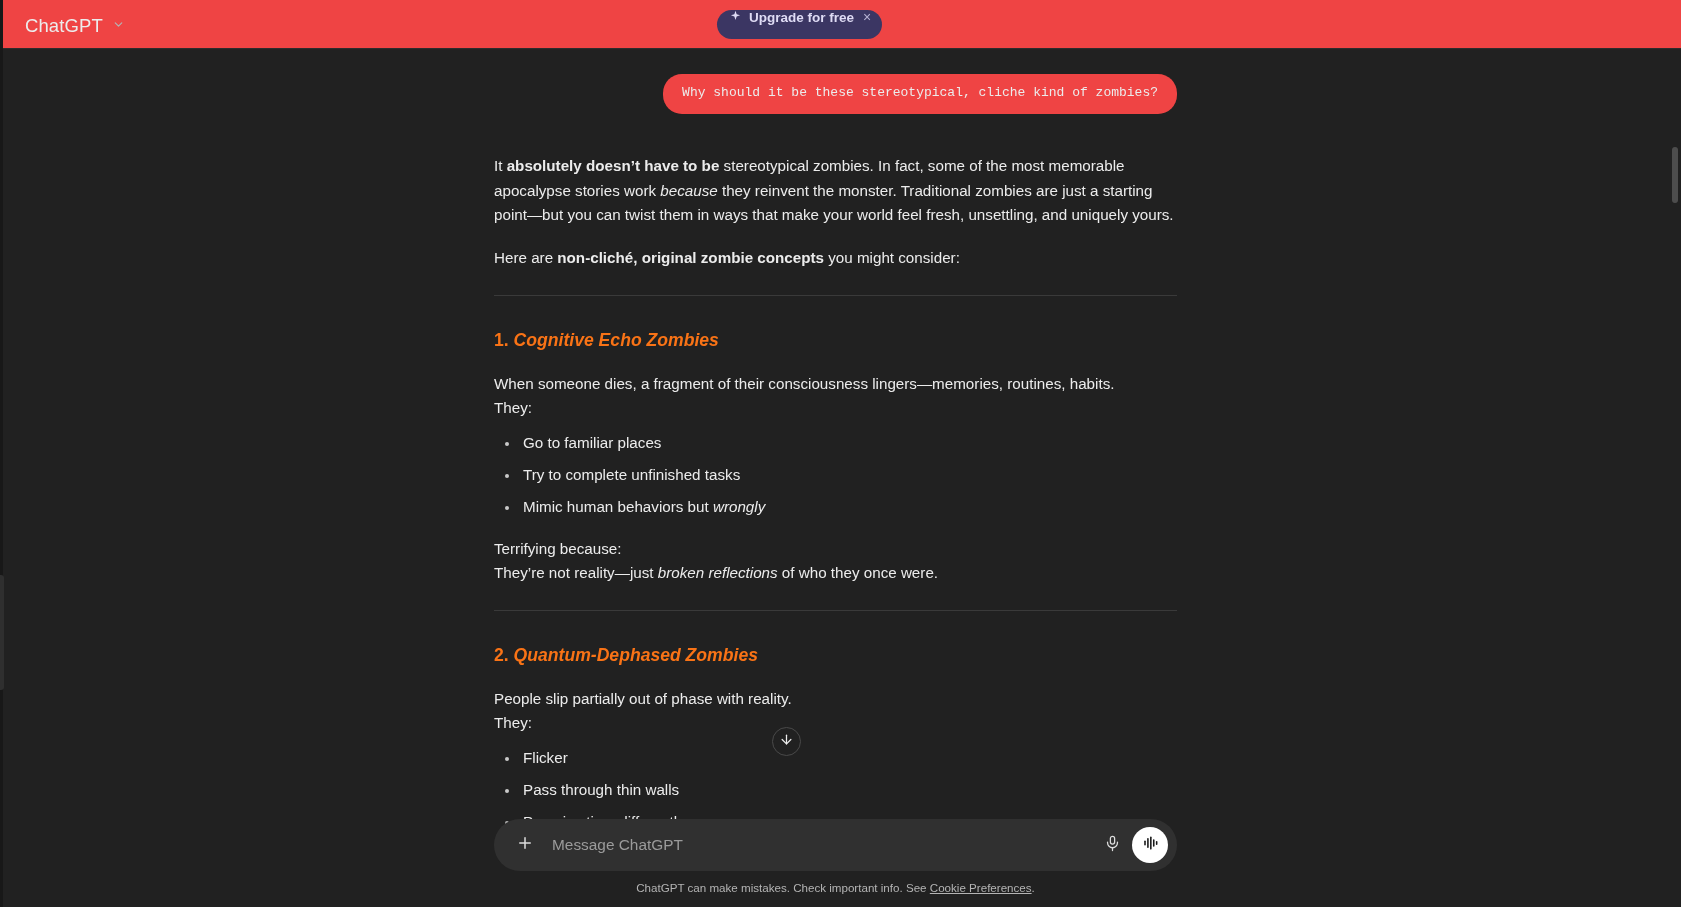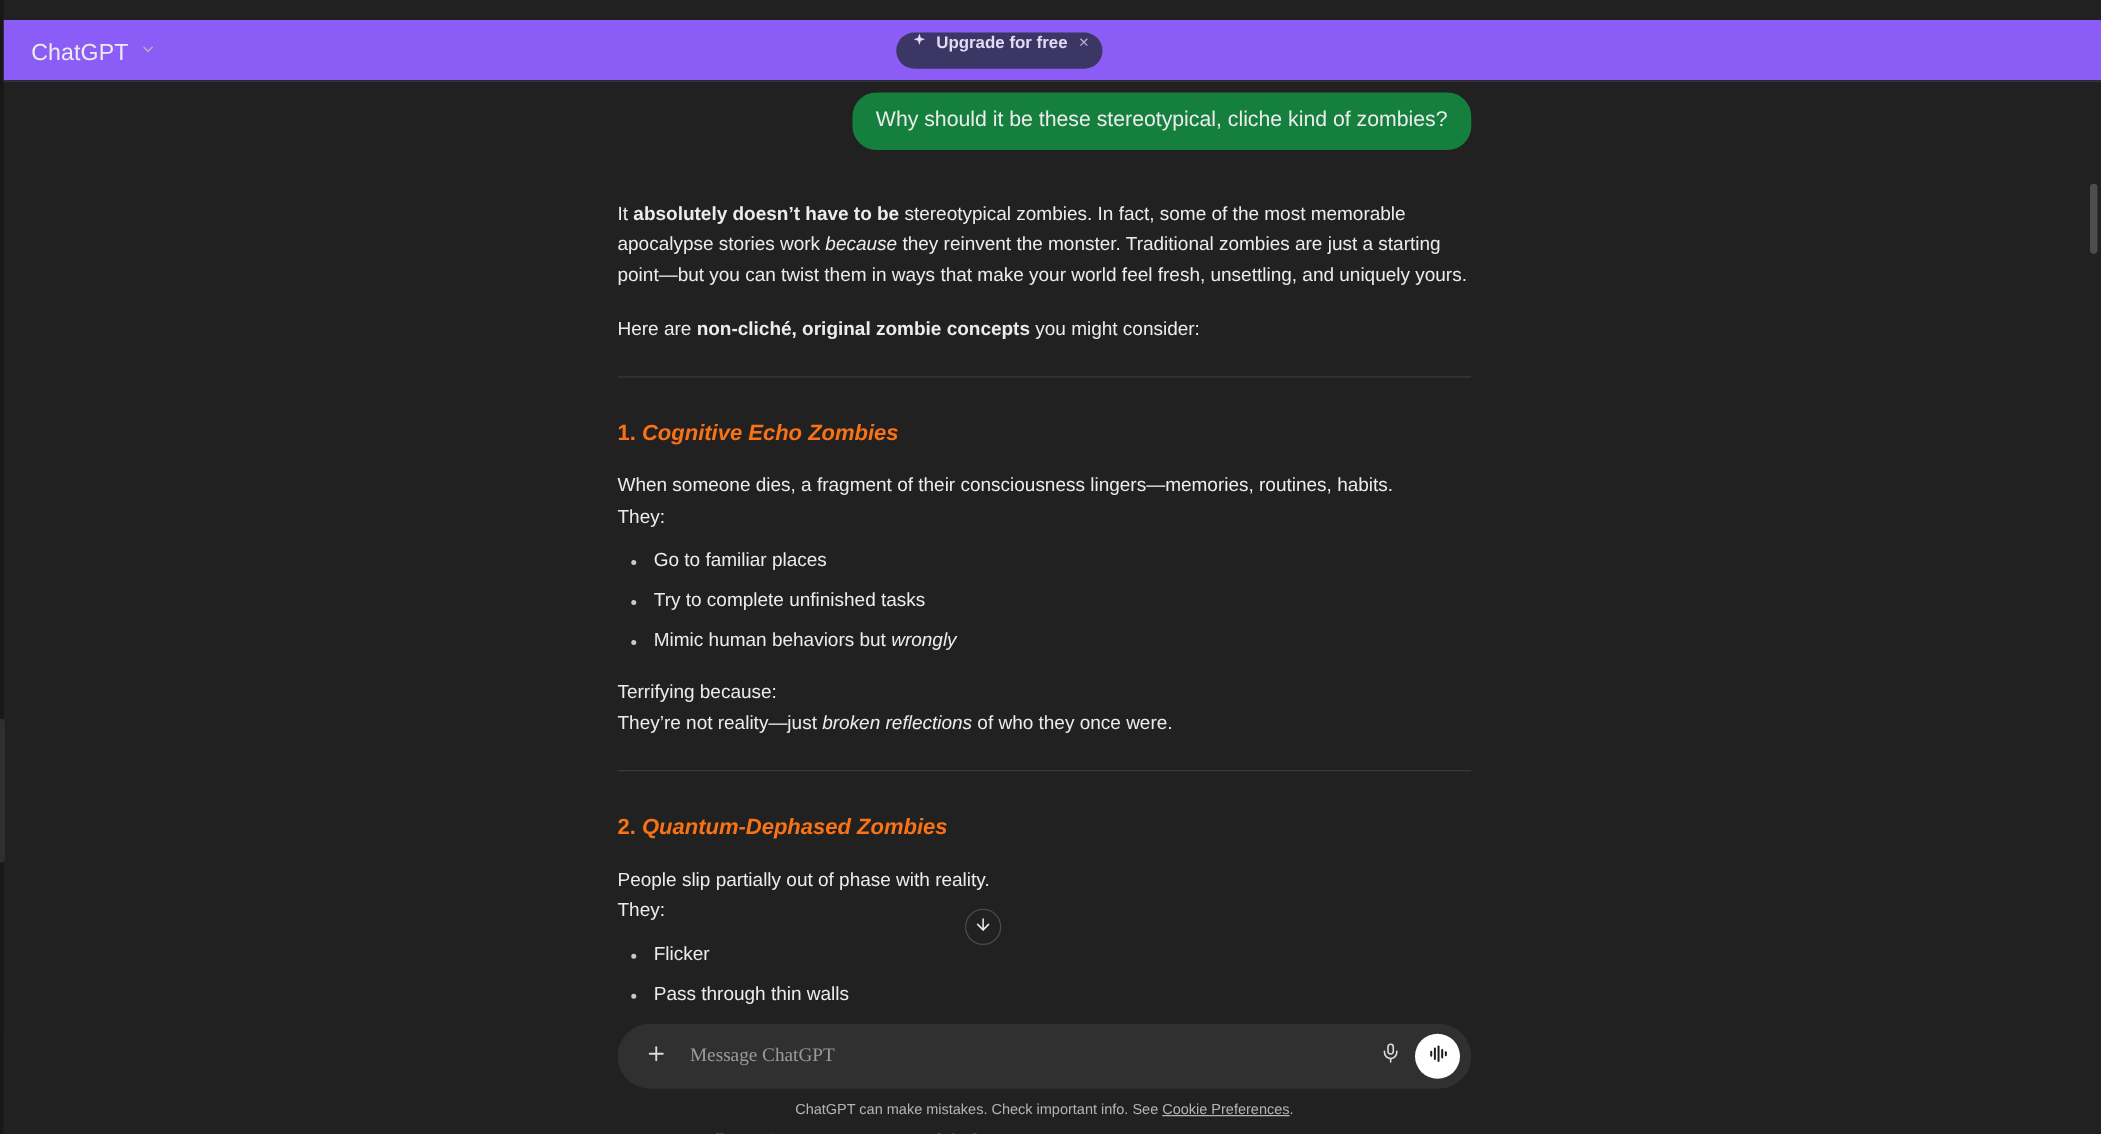--- a/index.html
+++ b/index.html
@@ -28,23 +28,23 @@
     position: absolute;
     left: 0; top: 575px;
     width: 4px; height: 115px;
     background: #2f2f2f;
     border-radius: 0 3px 3px 0;
   }
 
   
   .header {
     position: absolute;
-    left: 3px; top: 16px;
+    left: 3px; top: 0;
     width: 1678px; height: 49px;
-    background: #8b5cf6;
+    background: #ef4444;
     border-bottom: 1px solid #2c2c2c;
   }
   .brand {
     position: absolute;
     left: 20px; top: 12px;
     display: flex;
     align-items: center;
     gap: 9px;
     padding: 3px 8px 3px 2px;
     border-radius: 7px;
@@ -97,27 +97,28 @@
     width: 683px;
     margin: 0 auto;
     padding-top: 25px;
     position: relative;
     left: 1px;
   }
 
   
   .user-row { display: flex; justify-content: flex-end; }
   .user-bubble {
-    background: #15803d;
+    background: #ef4444;
     border-radius: 19px;
     padding: 10px 19px 11px;
-    font-size: 17px;
+    font-size: 13px;
     line-height: 1.45;
     color: #ececec;
     max-width: 560px;
+    font-family: Liberation Mono, monospace;
   }
 
   
   .assistant {
     margin-top: 40px;
     font-size: 15.2px;
     line-height: 1.63;
     color: #ececec;
   }
   .assistant p { margin-bottom: 18px; }
@@ -205,21 +206,21 @@
     display: flex; align-items: center; justify-content: center;
     cursor: pointer;
     border-radius: 50%;
     flex: 0 0 auto;
   }
   .msg-input {
     flex: 1 1 auto;
     background: transparent;
     border: none;
     outline: none;
-    font-family: Liberation Serif, serif;
+    font-family: Liberation Sans, sans-serif;
     font-size: 15.4px;
     color: #ececec;
     margin-left: 13px;
   }
   .msg-input::placeholder { color: #9b9b9b; }
   .mic-btn {
     width: 30px; height: 30px;
     display: flex; align-items: center; justify-content: center;
     cursor: pointer;
     border-radius: 50%;

